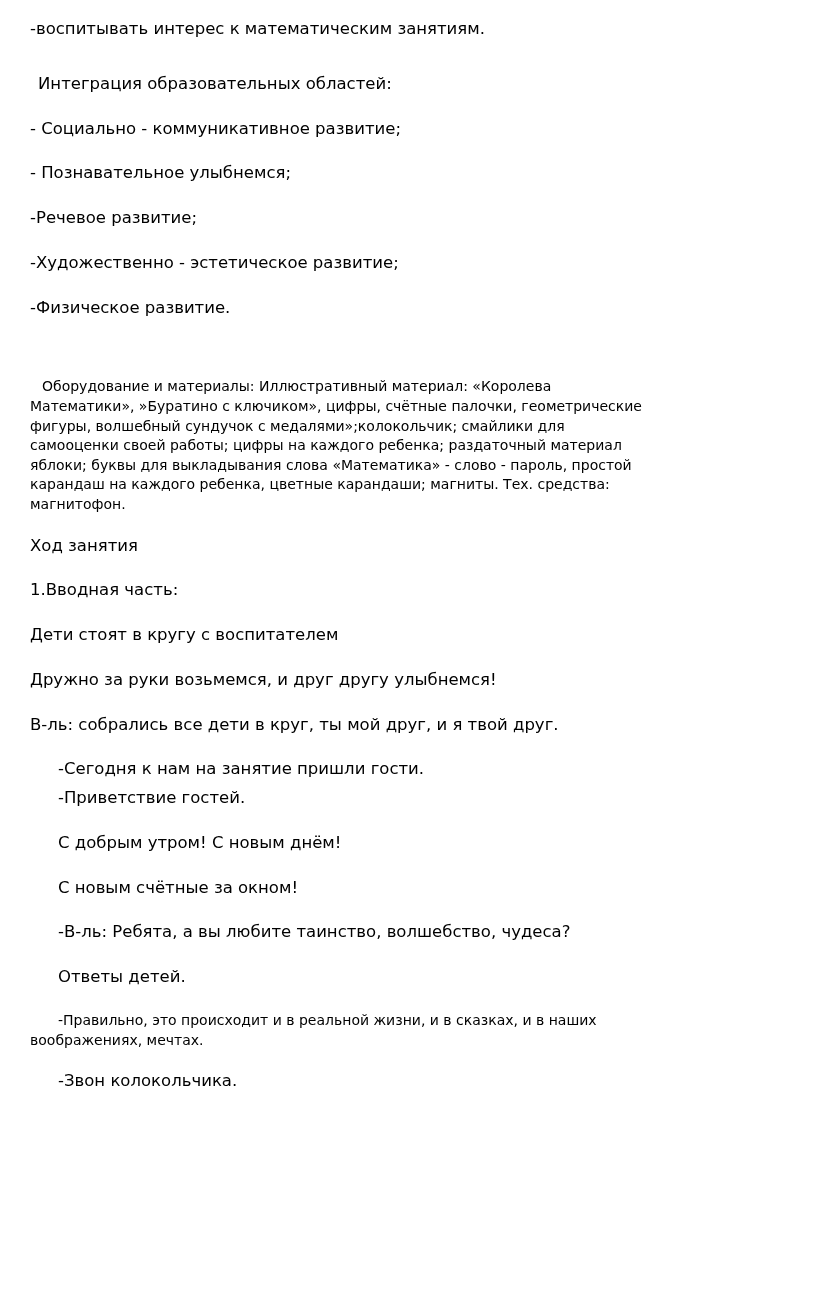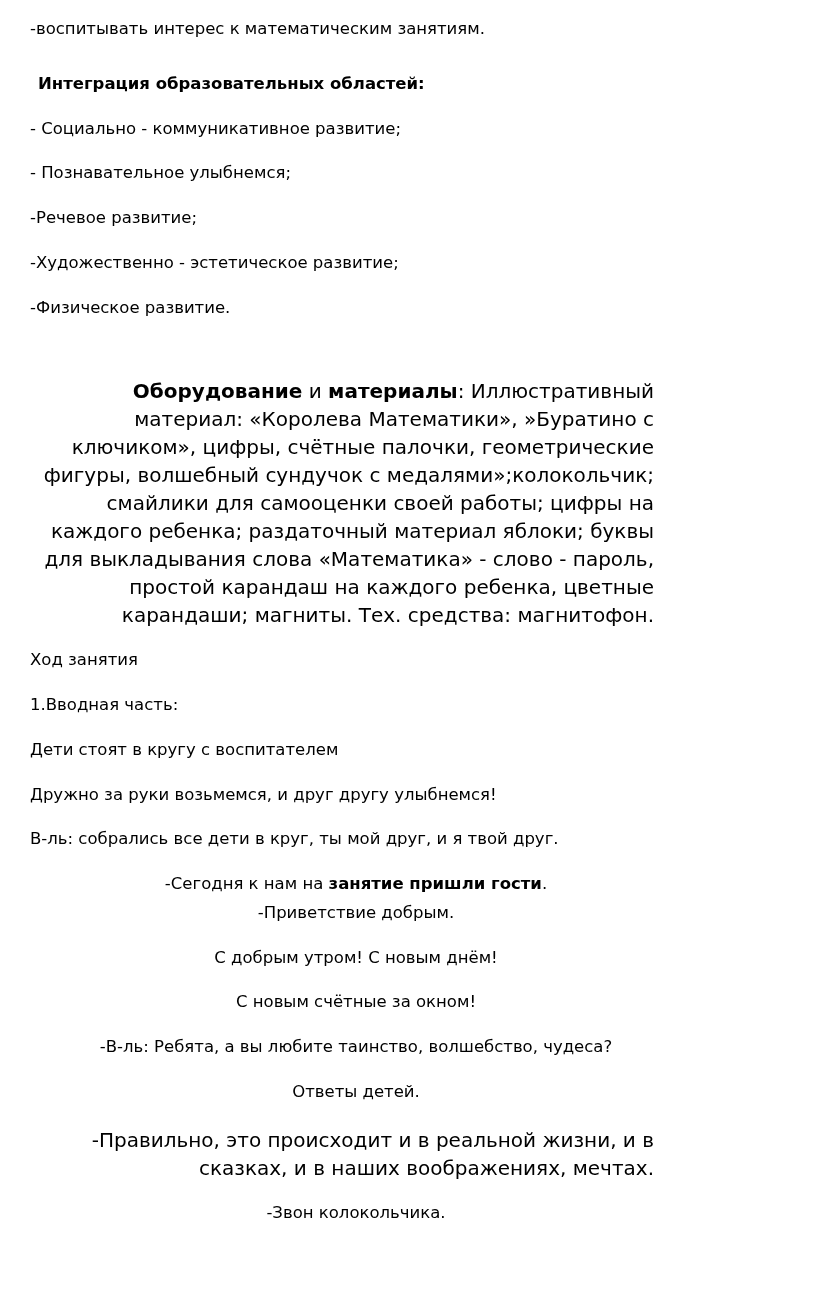--- a/index.html
+++ b/index.html
@@ -24,36 +24,34 @@
   .para {
     font-size: 16.5px;
     line-height: 1.38;
     margin: 0 0 22px 0;
     text-align: left;
   }
   .para.tight {
     margin-bottom: 6px;
   }
   .bold {
-    font-weight: bold;
+    font-weight: normal;
     margin-top: 32px;
   }
   .indent-1 {
     text-indent: 0;
     padding-left: 8px;
   }
   .indent-2 {
     padding-left: 28px;
-    text-align: center;
   }
   .flow {
     margin: 0 0 20px 0;
-    font-size: 20px;
+    font-size: 14px;
     line-height: 1.40;
-    text-align: right;
   }
   .flow.first-indent {
     text-indent: 12px;
   }
   .spacer-lg {
     height: 36px;
   }
 </style>
 </head>
 <body>
@@ -83,21 +81,21 @@
   <p class="para">1.Вводная часть:</p>
 
   <p class="para"> Дети стоят в кругу с воспитателем</p>
 
   <p class="para"> Дружно за руки возьмемся,  и друг другу улыбнемся!</p>
 
   <p class="para">В-ль: собрались все дети в круг, ты  мой друг, и я твой друг.</p>
 
   <p class="para tight indent-2"><span>-Сегодня к нам на </span><span class="bold">занятие пришли гости</span><span>.</span></p>
 
-  <p class="para indent-2">-Приветствие добрым.</p>
+  <p class="para indent-2">-Приветствие гостей.</p>
 
   <p class="para indent-2">С добрым утром! С новым днём!</p>
 
   <p class="para indent-2">С новым счётные за окном!</p>
 
 
 
   <p class="para indent-2">-В-ль: Ребята, а вы любите таинство, волшебство, чудеса?</p>
 
   <p class="para indent-2">Ответы детей.</p>

